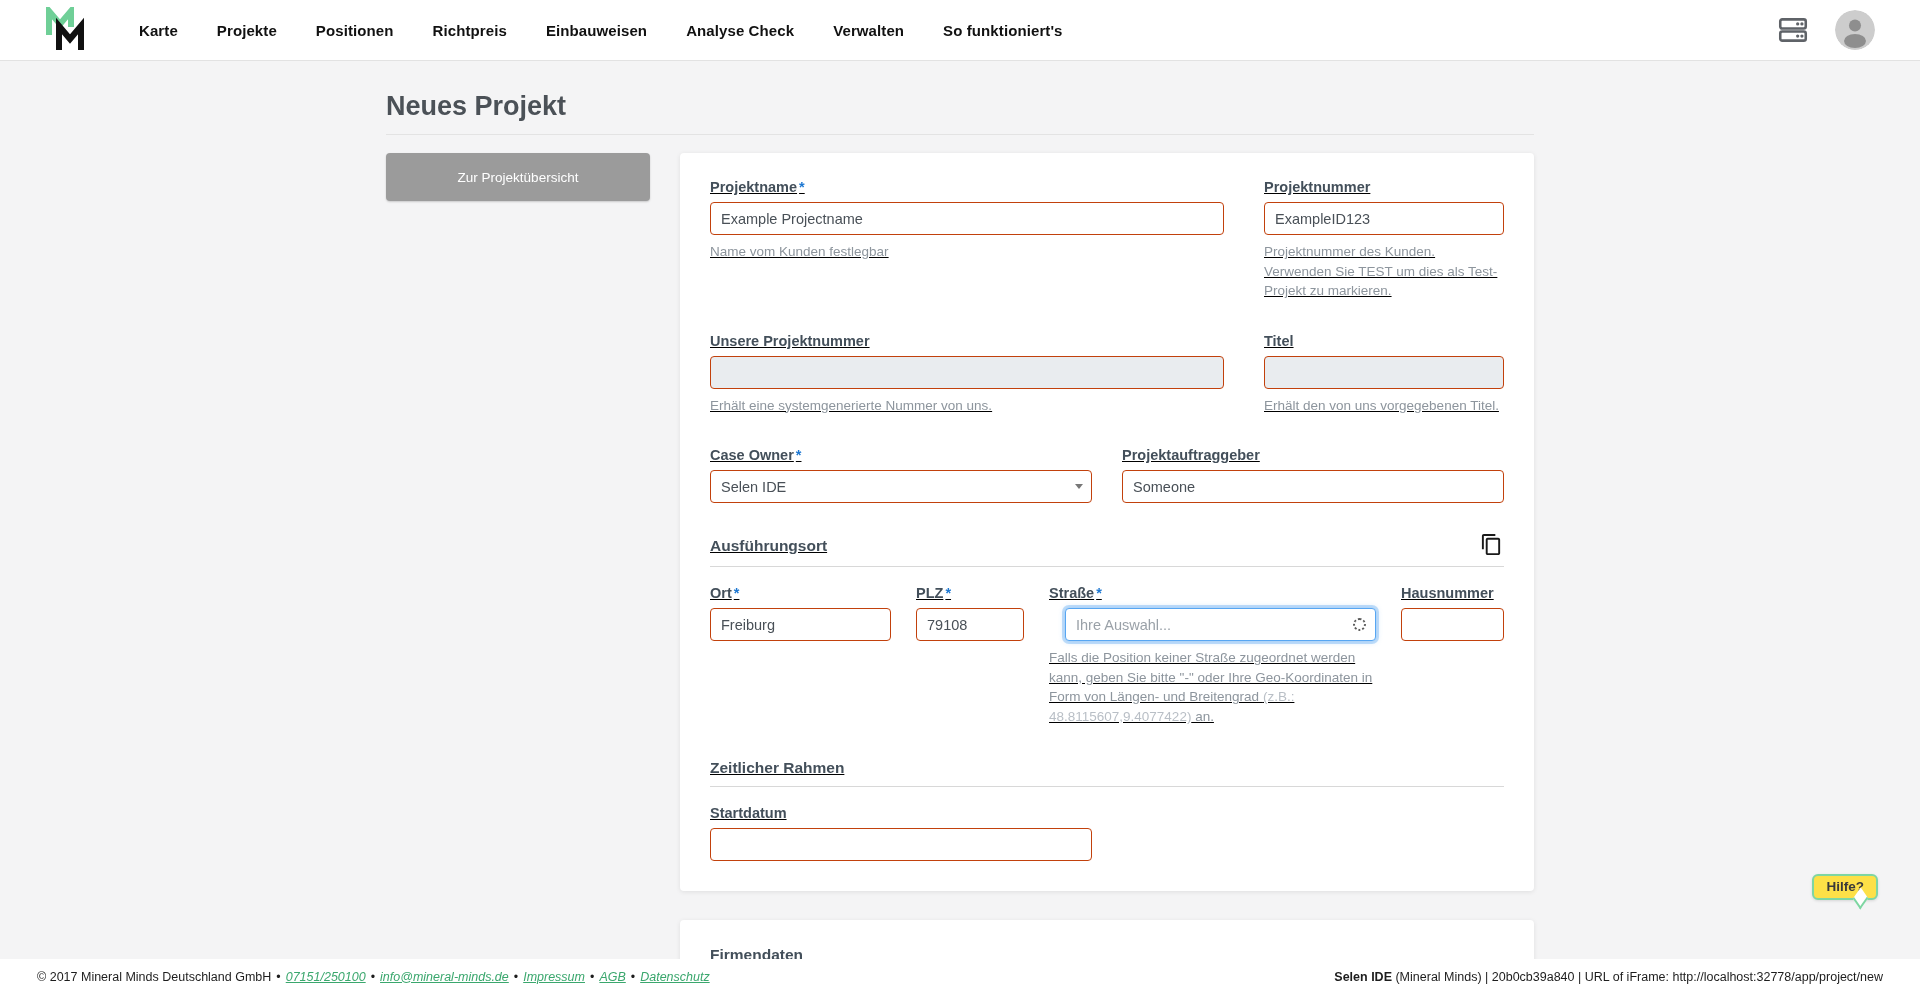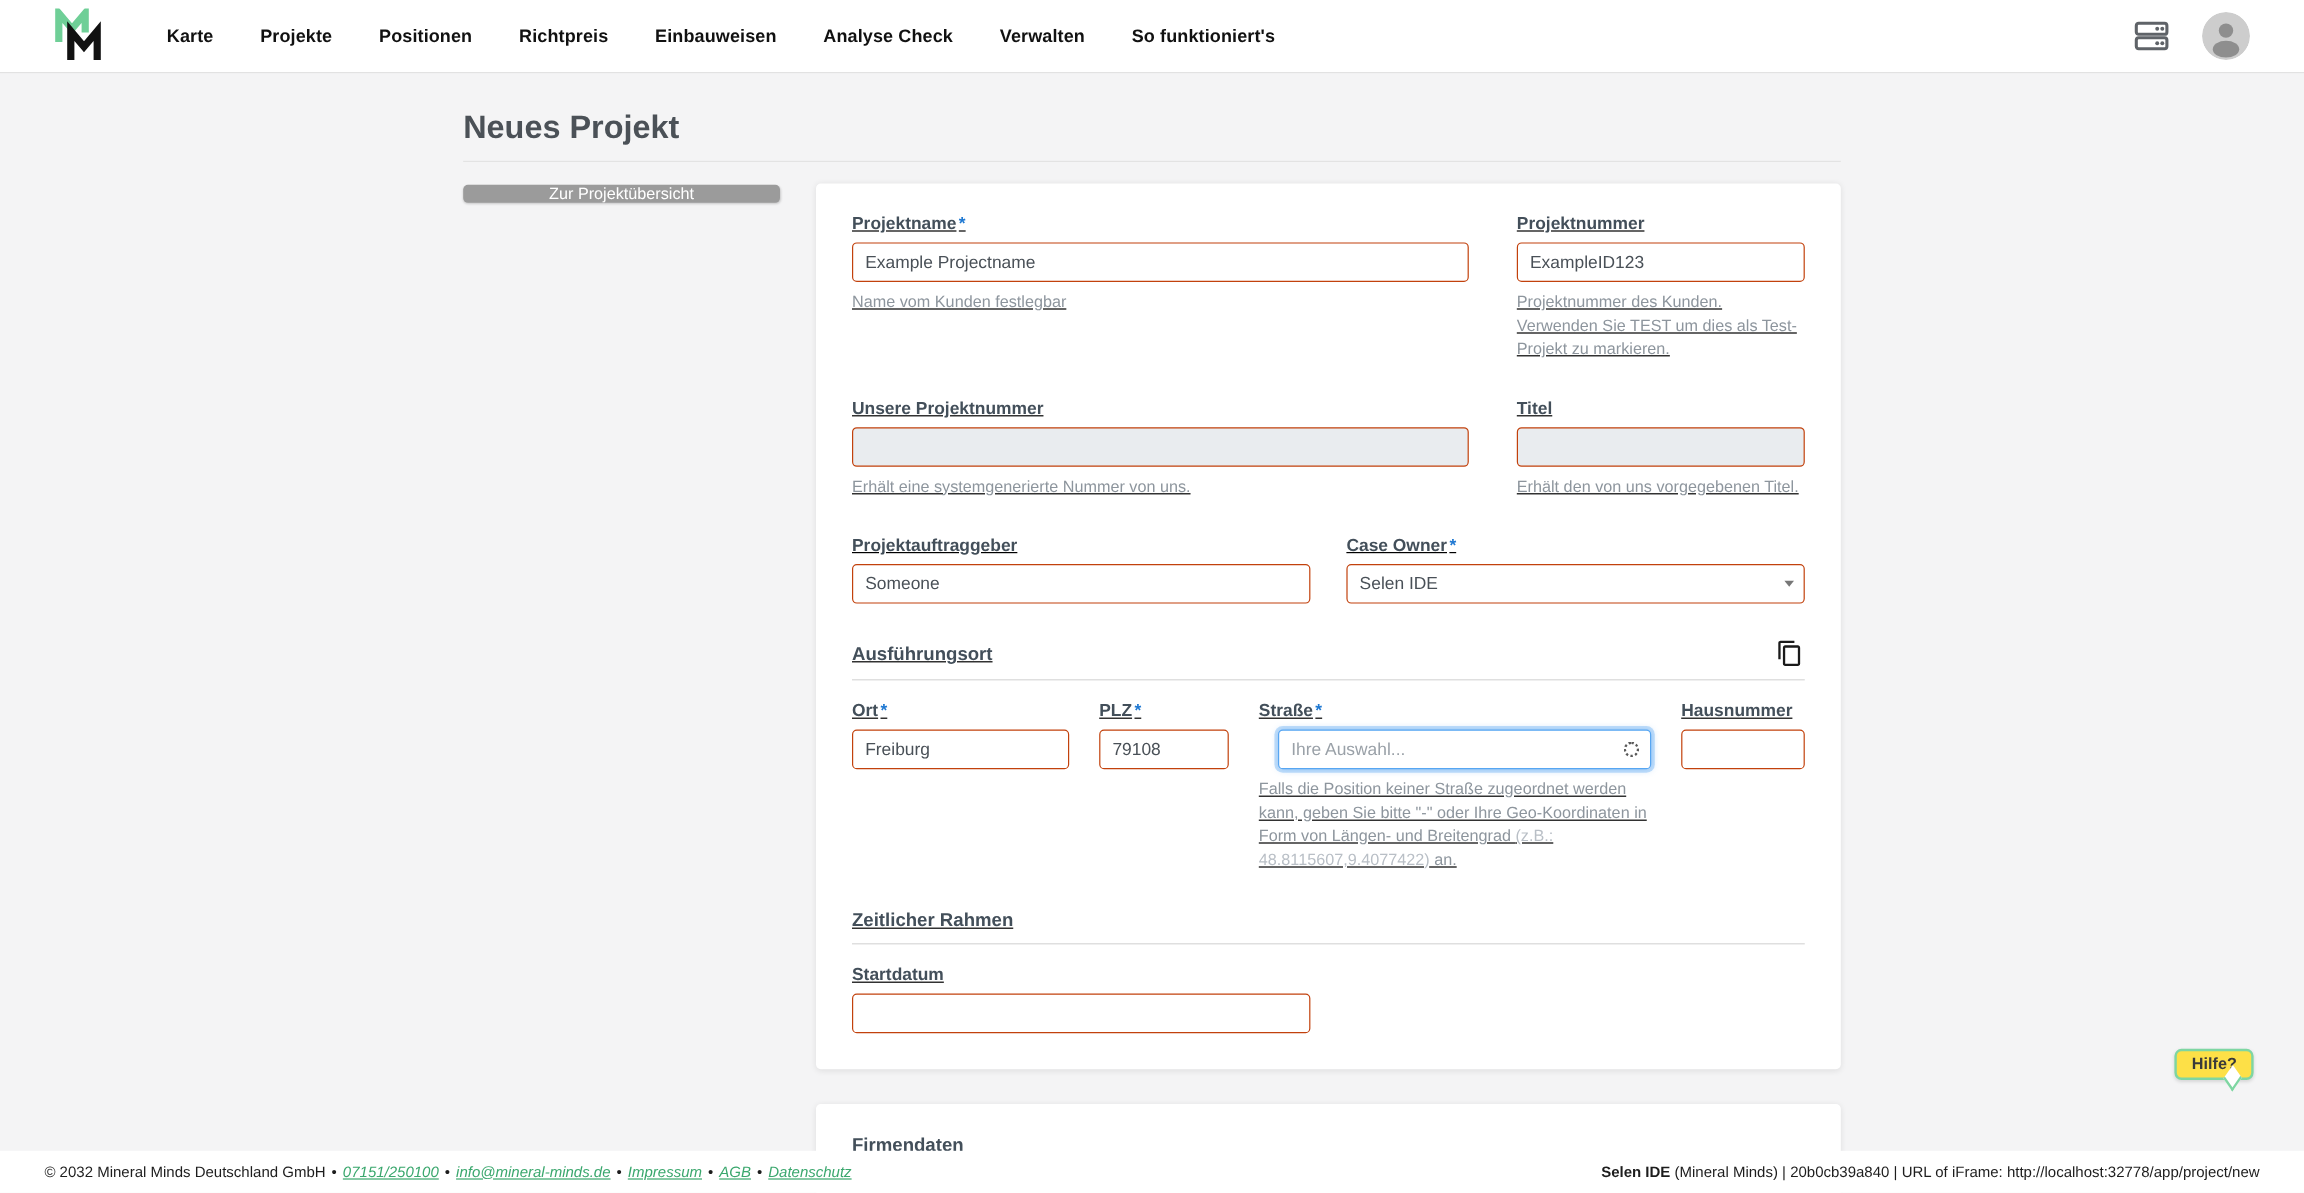--- a/index.html
+++ b/index.html
@@ -16,21 +16,21 @@
   .icon-btn { width:36px; height:36px; display:flex; align-items:center; justify-content:center; cursor:pointer; }
   .avatar { width:40px; height:40px; border-radius:50%; overflow:hidden; cursor:pointer; }
 
   
   .page { position:relative; height:898px; }
   .container { width:1148px; margin:0 auto; padding-top:30px; }
   .page-title { font-size:27px; font-weight:700; color:#4b5157; padding-bottom:12px; }
   .title-divider { border-bottom:1px solid #e3e3e3; }
   .content-row { display:flex; gap:30px; margin-top:18px; }
   .left-col { width:264px; flex:0 0 264px; }
-  .back-btn { width:264px; height:15px; background:#9b9b9b; color:#fff; border:none;
+  .back-btn { width:264px; height:48px; background:#9b9b9b; color:#fff; border:none;
     border-radius:4px; font-size:13.5px; font-family:inherit; cursor:pointer;
     box-shadow:0 1px 2px rgba(0,0,0,.18); }
   .right-col { flex:1; }
 
   .card { background:#fff; border-radius:4px; box-shadow:0 1px 5px rgba(0,0,0,.09);
     padding:26px 30px 30px 30px;text-decoration:underline; }
   .card + .card { margin-top:29px; }
 
   .grid-a { display:grid; grid-template-columns:514px 240px; column-gap:40px; }
   .grid-b { display:grid; grid-template-columns:1fr 1fr; column-gap:30px; }
@@ -154,29 +154,29 @@
             </div>
             <div class="field">
               <label><span>Titel</span></label>
               <input class="tinput" type="text" disabled="" value="" style="">
               <div class="helper">Erhält den von uns vorgegebenen Titel.</div>
             </div>
           </div>
 
           <div class="grid-b mt-block">
             <div class="field">
-              <label><span>Projektauftraggeber</span></label>
-              <input class="tinput" type="text" value="Someone" style="">
-            </div>
-            <div class="field">
               <label><span>Case Owner</span><span class="req">*</span></label>
               <div class="select">
                 <input class="tinput" type="text" readonly="" value="Selen IDE" style="">
                 <span class="caret"></span>
               </div>
+            </div>
+            <div class="field">
+              <label><span>Projektauftraggeber</span></label>
+              <input class="tinput" type="text" value="Someone" style="">
             </div>
           </div>
 
           <div class="mt-block">
             <div class="section-head">
               <span class="section-title">Ausführungsort</span>
               <span class="copy-btn">
                 <svg width="23" height="23" viewBox="0 0 24 24" fill="#1a1a1a">
                   <path d="M16 1H4c-1.1 0-2 .9-2 2v14h2V3h12V1zm3 4H8c-1.1 0-2 .9-2 2v14c0 1.1.9 2 2 2h11c1.1 0 2-.9 2-2V7c0-1.1-.9-2-2-2zm0 16H8V7h11v14z"></path>
                 </svg>
@@ -231,18 +231,18 @@
         </section>
       </div>
     </div>
   </div>
 
   <div class="help-bubble">Hilfe?</div>
 </div>
 
 <footer class="footer">
   <div>
-    <span>© 2032 Mineral Minds Deutschland GmbH</span><span class="sep">•</span><a>07151/250100</a><span class="sep">•</span><a>info@mineral-minds.de</a><span class="sep">•</span><a>Impressum</a><span class="sep">•</span><a>AGB</a><span class="sep">•</span><a>Datenschutz</a>
+    <span>© 2017 Mineral Minds Deutschland GmbH</span><span class="sep">•</span><a>07151/250100</a><span class="sep">•</span><a>info@mineral-minds.de</a><span class="sep">•</span><a>Impressum</a><span class="sep">•</span><a>AGB</a><span class="sep">•</span><a>Datenschutz</a>
   </div>
   <div>
     <span class="user-bold">Selen IDE</span><span> (Mineral Minds) | 20b0cb39a840 | URL of iFrame: http://localhost:32778/app/project/new</span>
   </div>
 </footer>
 
 </body></html>

